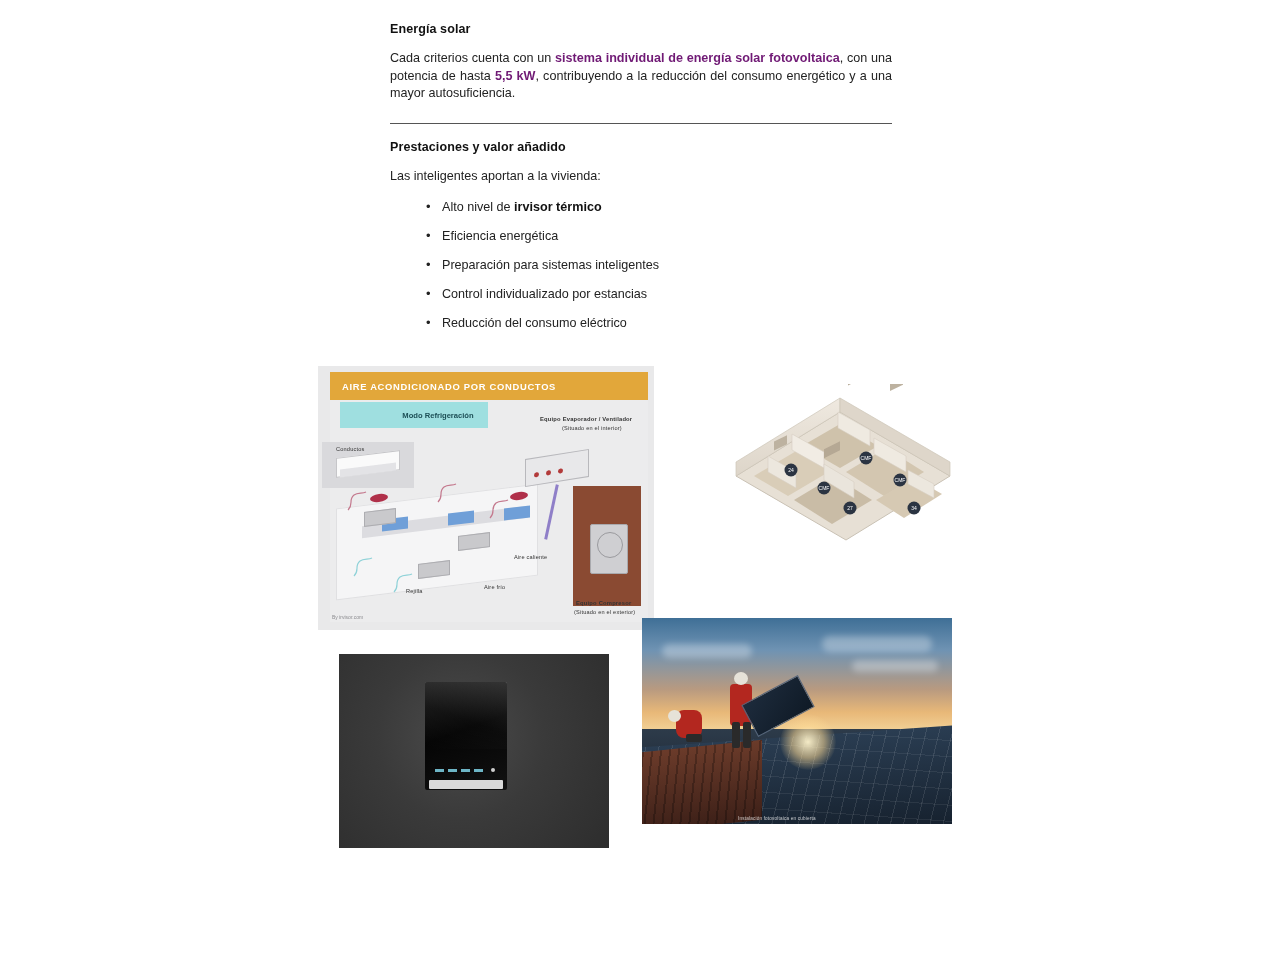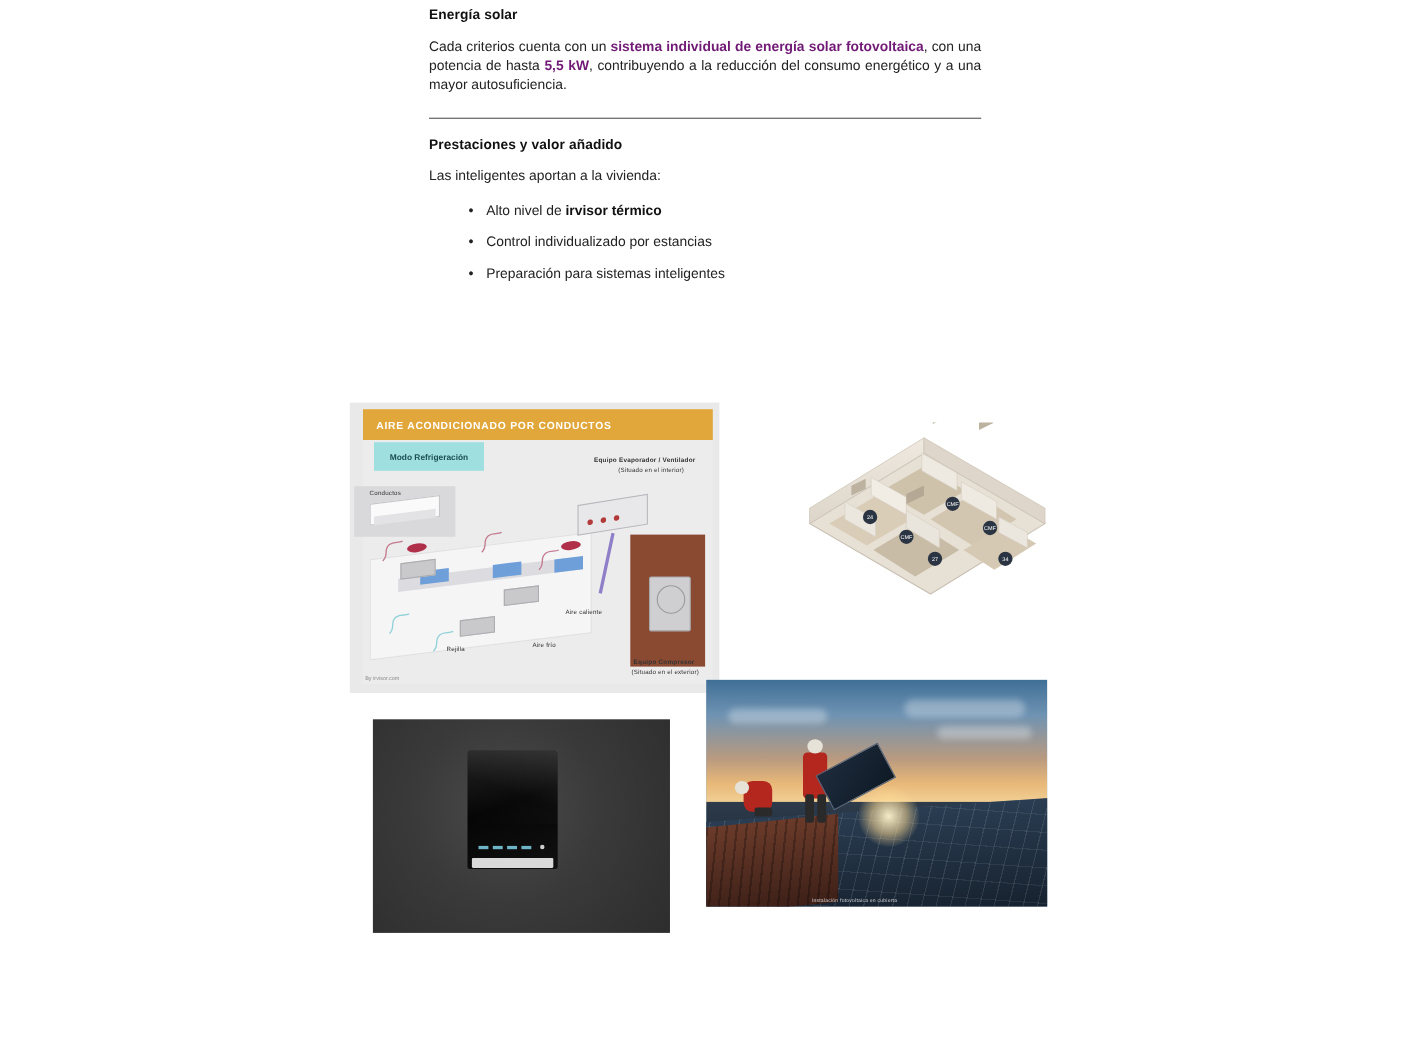--- a/index.html
+++ b/index.html
@@ -18,21 +18,21 @@
   .page {
     position: absolute;
     left: 0; top: 0;
     width: 1280px;
     height: 960px;
     background: #fff;
   }
   .content {
     position: absolute;
     left: 390px;
-    top: 6px;
+    top: 22px;
     width: 502px;
   }
   h2.section-title {
     font-size: 12.5px;
     font-weight: bold;
     margin: 0 0 14px 0;
     letter-spacing: 0.1px;
     color: #111;
   }
   p.body-text {
@@ -104,20 +104,21 @@
     position: absolute;
     left: 22px; top: 36px;
     width: 100px; height: 26px;
     background: #9fdfe0;
     color: #1d4f56;
     font-size: 7.6px;
     font-weight: bold;
     display: flex;
     align-items: center;
     justify-content: center;
+    padding-left: 48px;
   }
   .ac-label {
     position: absolute;
     font-size: 5.6px;
     color: #333;
     letter-spacing: 0.2px;
   }
   .ac-label.bold { font-weight: bold; font-size: 5.8px; }
   .ac-duct-box {
     position: absolute;
@@ -384,22 +385,24 @@
     <p class="body-text" id="p1"><span>Cada criterios cuenta con un </span><b>sistema individual de energía solar fotovoltaica</b><span>, con una potencia de hasta </span><b>5,5 kW</b><span>, contribuyendo a la reducción del consumo energético y a una mayor autosuficiencia.</span></p>
 
     <hr class="divider">
 
     <h2 class="section-title">Prestaciones y valor añadido</h2>
 
     <p class="body-text">Las inteligentes aportan a la vivienda:</p>
 
     <ul class="features" id="features-list">
         <li><span>Alto nivel de </span><b>irvisor térmico</b></li>
+        <li><span>Eficiencia energética</span></li>
+        <li><span>Preparación para sistemas inteligentes</span></li>
         <li><span>Control individualizado por estancias</span></li>
-        <li><span>Preparación para sistemas inteligentes</span></li>
+        <li><span>Reducción del consumo eléctrico</span></li>
       </ul>
   </div>
 
   <div class="fig-ac">
     <div class="inner"></div>
 
     <div class="ac-titlebar">AIRE ACONDICIONADO POR CONDUCTOS</div>
     <div class="ac-mode">Modo Refrigeración</div>
 
     <div class="ac-duct-box">

